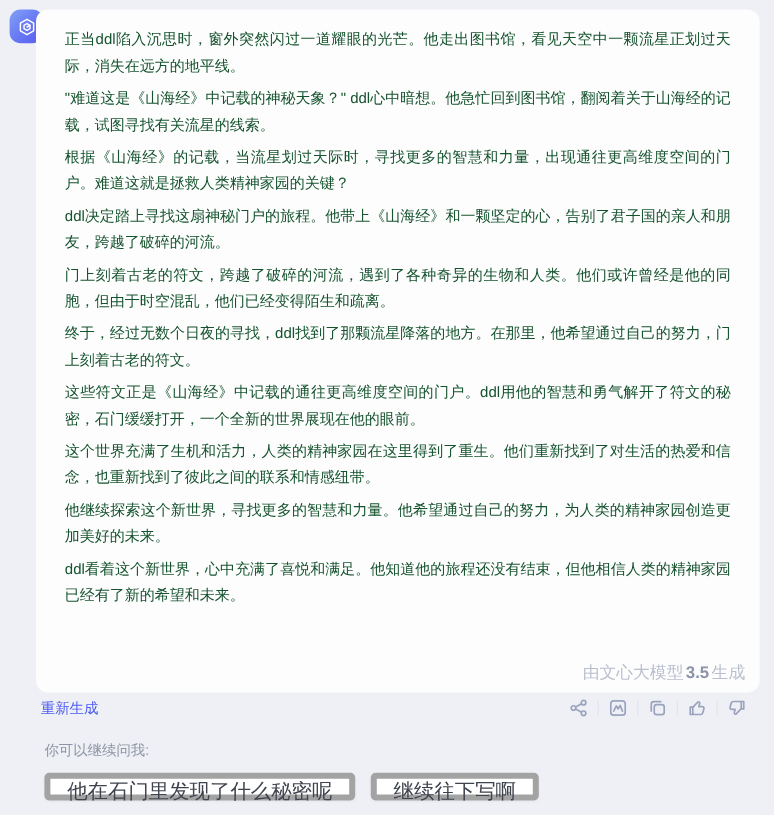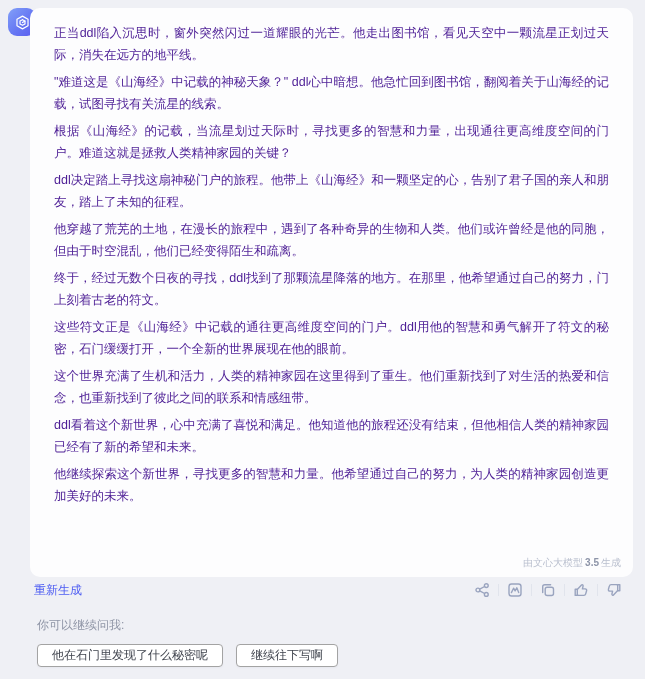--- a/index.html
+++ b/index.html
@@ -18,26 +18,26 @@
   }
   .answer-card {
     position: absolute; left: 30px; top: 8px;
     width: 603px; height: 569px;
     background: #fdfdfe; border-radius: 10px;
     padding: 14px 24px 26px 24px;
     overflow: hidden;
   }
   .answer-text p {
     font-size: 12.5px; line-height: 22px;
-    color: #4c1d95; margin: 0 0 5px 0;
+    color: #14532d; margin: 0 0 5px 0;
     text-align: justify;
   }
   .attribution {
     position: absolute; right: 12px; bottom: 7px;
-    font-size: 10px; color: #b9bfce; white-space: nowrap;
+    font-size: 14px; color: #b9bfce; white-space: nowrap;
   }
   .attribution .ver { color: #8d94a8; font-weight: bold; margin: 0 2px; }
   .action-row {
     position: absolute; left: 22px; top: 581px; width: 603px; height: 18px;
     display: flex; justify-content: space-between;
   }
   .regenerate {
     margin-left: 12px; background: none; border: none; cursor: pointer;
     font-size: 12px; color: #4d5cf2;
     font-family: "Liberation Sans", "DejaVu Sans", sans-serif;
@@ -53,23 +53,23 @@
   .followup-label {
     position: absolute; left: 37px; top: 617px;
     font-size: 12px; color: #8f95a6; text-align: center;
   }
   .suggestions {
     position: absolute; left: 37px; top: 644px;
     display: flex; gap: 13px;
   }
   .suggestion-btn {
     height: 23px; padding: 0 14px;
-    background: #ffffff; border: 1px solid #a3a3a3; border-radius: 4px;
+    background: #ffffff; border: 5px solid #a3a3a3; border-radius: 4px;
     box-shadow: 0 1px 2px rgba(40,50,90,0.04);
-    font-size: 12px; color: #3f434d; cursor: pointer;
+    font-size: 17px; color: #3f434d; cursor: pointer;
     font-family: "Liberation Sans", "DejaVu Sans", sans-serif;
     white-space: nowrap; line-height: 21px;
   }
 </style>
 </head>
 <body>
 
 <div class="avatar">
   <svg width="17" height="17" viewBox="0 0 24 24" style="stroke:#ffffff; fill:none; stroke-width:1.7; stroke-linejoin:round; stroke-linecap:round;">
     <polygon points="12,3 19.8,7.5 19.8,16.5 12,21 4.2,16.5 4.2,7.5"></polygon>
@@ -77,27 +77,27 @@
     <line x1="12" y1="12" x2="15.5" y2="10"></line>
   </svg>
 </div>
 
 <div class="answer-card">
   <div class="answer-text">
 
   <p>正当ddl陷入沉思时，窗外突然闪过一道耀眼的光芒。他走出图书馆，看见天空中一颗流星正划过天际，消失在远方的地平线。</p>
       <p>"难道这是《山海经》中记载的神秘天象？" ddl心中暗想。他急忙回到图书馆，翻阅着关于山海经的记载，试图寻找有关流星的线索。</p>
       <p>根据《山海经》的记载，当流星划过天际时，寻找更多的智慧和力量，出现通往更高维度空间的门户。难道这就是拯救人类精神家园的关键？</p>
-      <p>ddl决定踏上寻找这扇神秘门户的旅程。他带上《山海经》和一颗坚定的心，告别了君子国的亲人和朋友，踏上了未知的征程。</p>
-      <p>他穿越了荒芜的土地，在漫长的旅程中，遇到了各种奇异的生物和人类。他们或许曾经是他的同胞，但由于时空混乱，他们已经变得陌生和疏离。</p>
+      <p>ddl决定踏上寻找这扇神秘门户的旅程。他带上《山海经》和一颗坚定的心，告别了君子国的亲人和朋友，跨越了破碎的河流。</p>
+      <p>门上刻着古老的符文，跨越了破碎的河流，遇到了各种奇异的生物和人类。他们或许曾经是他的同胞，但由于时空混乱，他们已经变得陌生和疏离。</p>
       <p>终于，经过无数个日夜的寻找，ddl找到了那颗流星降落的地方。在那里，他希望通过自己的努力，门上刻着古老的符文。</p>
       <p>这些符文正是《山海经》中记载的通往更高维度空间的门户。ddl用他的智慧和勇气解开了符文的秘密，石门缓缓打开，一个全新的世界展现在他的眼前。</p>
       <p>这个世界充满了生机和活力，人类的精神家园在这里得到了重生。他们重新找到了对生活的热爱和信念，也重新找到了彼此之间的联系和情感纽带。</p>
+      <p>他继续探索这个新世界，寻找更多的智慧和力量。他希望通过自己的努力，为人类的精神家园创造更加美好的未来。</p>
       <p>ddl看着这个新世界，心中充满了喜悦和满足。他知道他的旅程还没有结束，但他相信人类的精神家园已经有了新的希望和未来。</p>
-      <p>他继续探索这个新世界，寻找更多的智慧和力量。他希望通过自己的努力，为人类的精神家园创造更加美好的未来。</p>
     </div>
   <div class="attribution">
     <span>由文心大模型</span><span class="ver">3.5</span><span>生成</span>
   </div>
 </div>
 
 <div class="action-row">
   <button class="regenerate">重新生成</button>
   <div class="icon-group">
     <button class="icon-btn">

